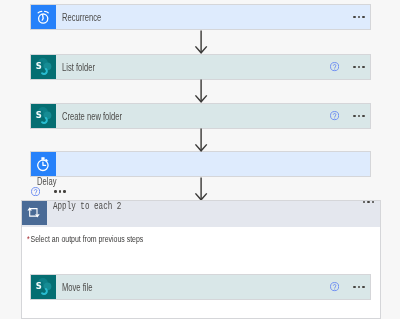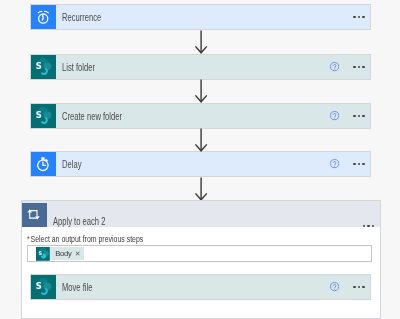--- a/index.html
+++ b/index.html
@@ -17,21 +17,21 @@
   .loopsvg{display:block;}
   .stopwatch{display:block;}
   .helpicon{width:9.2px;height:9.2px;display:block;margin-right:0.5px;}
   .ellipsis{display:flex;gap:2.1px;align-items:center;}
   .ellipsis i{width:2.4px;height:2.4px;border-radius:50%;background:#45433f;display:block;}
 
   .arrowwrap{position:absolute;left:193px;width:16px;}
   .arrowwrap svg{display:block;}
 
   .loopbox{position:absolute;left:21px;width:360px;background:#ffffff;border:1px solid #d5d6d9;box-sizing:border-box;}
-  .loophead{height:26px;display:flex;align-items:flex-end;background:#e4e7ee;}
+  .loophead{height:26px;display:flex;align-items:flex-start;background:#e4e7ee;font-family:Liberation Mono, monospace;}
   .loophead .icon{width:25px;flex:none;display:flex;align-items:center;justify-content:center;background:#4a6b96;}
   .loophead .title{font-size:10px;color:#4b4a48;padding-left:0;margin-left:6.2px;display:flex;align-items:center;flex:1;transform:scaleX(0.76);transform-origin:left center;}
   .loophead .actions{display:flex;align-items:center;padding-right:5.8px;}
 
   .fieldlabel{font-size:8.8px;color:#3b3a39;position:absolute;left:27.2px;top:234.2px;transform:scaleX(0.79);transform-origin:left top;white-space:nowrap;}
   .fieldlabel .req{color:#a4262c;margin-right:1px;}
 
   .inputbox{position:absolute;left:27px;top:245px;width:345px;height:17px;border:1px solid #c8c6c4;
             background:#fff;box-sizing:border-box;display:flex;align-items:center;padding-left:7.8px;}
   .token{display:flex;align-items:center;background:#d9e7e8;height:13px;}
@@ -108,21 +108,21 @@
         <circle cx="16.2" cy="24.4" r="1.9" fill="#6f8ff2"></circle>
       </svg>
       <span class="ellipsis">
           <i></i>
           <i></i>
           <i></i>
         </span>
     </div>
   </div>
 
-  <div class="card" style="top:151px;background:#deebfd;">
+  <div class="card" style="top:151px;background:#deebfd;flex-direction:column;">
     <div class="icon" style="background:#2681fa;">
       <svg class="stopwatch" width="24.2" height="24.2" viewBox="0 0 242 242" aria-hidden="true">
         <g fill="none" stroke="#ffffff" stroke-width="13" stroke-linecap="round" stroke-linejoin="round">
           <circle cx="119" cy="133" r="52"></circle>
           <path d="M119 101 L120 134 L146 134"></path>
         </g>
         <path d="M107 55 L133 55 L133 78 L107 78 Z" fill="#ffffff" stroke="#ffffff" stroke-width="6" stroke-linejoin="round"></path>
         <path d="M152 70 L168 86 L157 97 L141 81 Z" fill="#ffffff" stroke="#ffffff" stroke-width="4" stroke-linejoin="round"></path>
       </svg>
     </div>
@@ -186,38 +186,20 @@
             <i></i>
           </span>
       </div>
     </div>
   </div>
 
   <div class="fieldlabel">
     <span class="req">*</span><span>Select an output from previous steps</span>
   </div>
 
-  <div class="inputbox">
-    <span class="token">
-      <span class="tokicon">
-        <svg width="13.8" height="13.8" viewBox="0 0 40 40" aria-hidden="true">
-          <rect width="40" height="40" fill="#056e72"></rect>
-          <g transform="translate(4,4)">
-            <circle cx="16.4" cy="8.8" r="9.6" fill="#0f8189"></circle>
-            <circle cx="25.8" cy="14.6" r="7.2" fill="#1d8f96"></circle>
-            <circle cx="18.0" cy="23.0" r="7.2" fill="#2ac4ce"></circle>
-            <rect x="1.4" y="4.8" width="14.6" height="16.2" fill="#037b80"></rect>
-            <text x="8.7" y="18.4" font-family="'DejaVu Sans',sans-serif" font-size="14.5" font-weight="bold" fill="#ffffff" text-anchor="middle">S</text>
-          </g>
-        </svg>
-      </span>
-      <span class="toktext">Body</span>
-      <span class="tokx">✕</span>
-    </span>
-  </div>
 
   <div class="card" style="top:274px;left:30px;width:341px;background:#d9e7e8;">
     <div class="icon" style="background:#056e72;">
       <svg class="spicon" width="24.2" height="24.2" viewBox="0 0 242 242" aria-hidden="true">
         <circle cx="119" cy="80" r="50" fill="#0d7e86"></circle>
         <circle cx="166" cy="114" r="38" fill="#168c94"></circle>
         <path d="M149 140 A27 27 0 1 1 111 182" fill="none" stroke="#28bcd0" stroke-width="20" stroke-linecap="round"></path>
         <rect x="41" y="67" width="77" height="75" fill="#08737a"></rect>
         <text x="79" y="138" font-family="'DejaVu Sans',sans-serif" font-size="84" font-weight="bold" fill="#f2fafa" text-anchor="middle">S</text>
       </svg>

